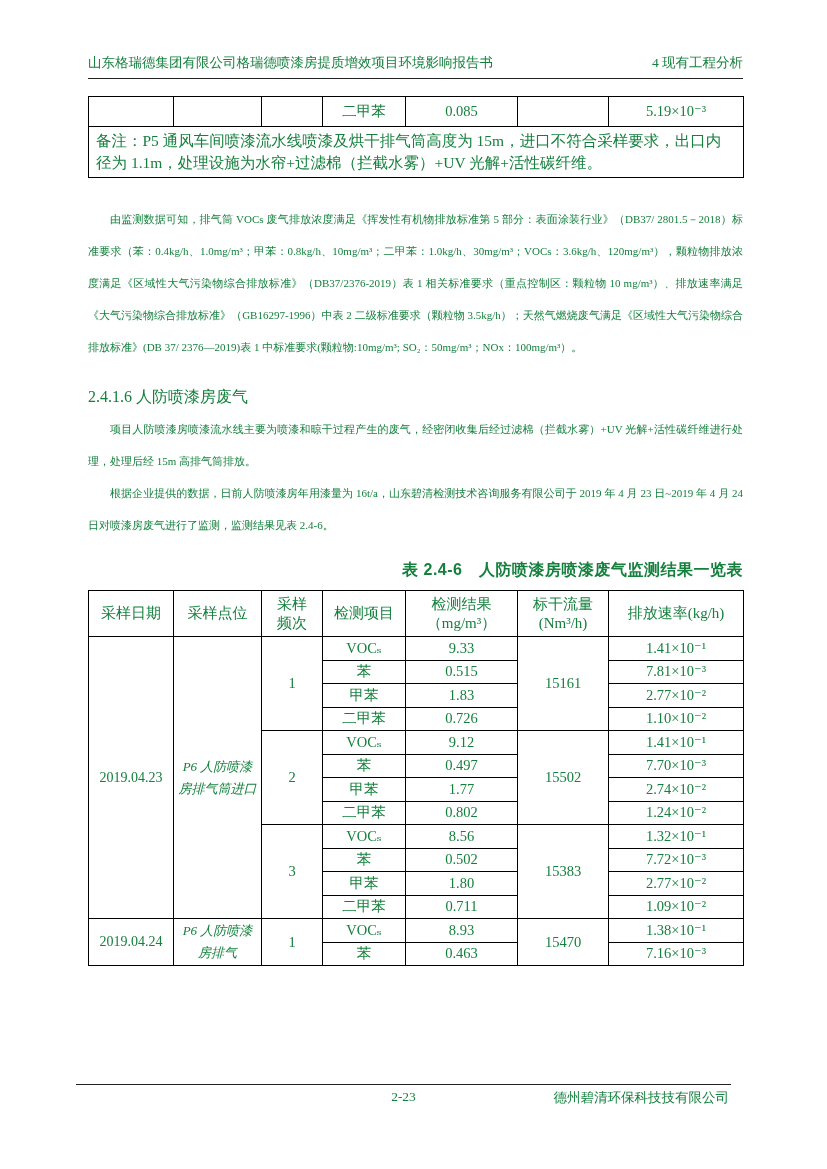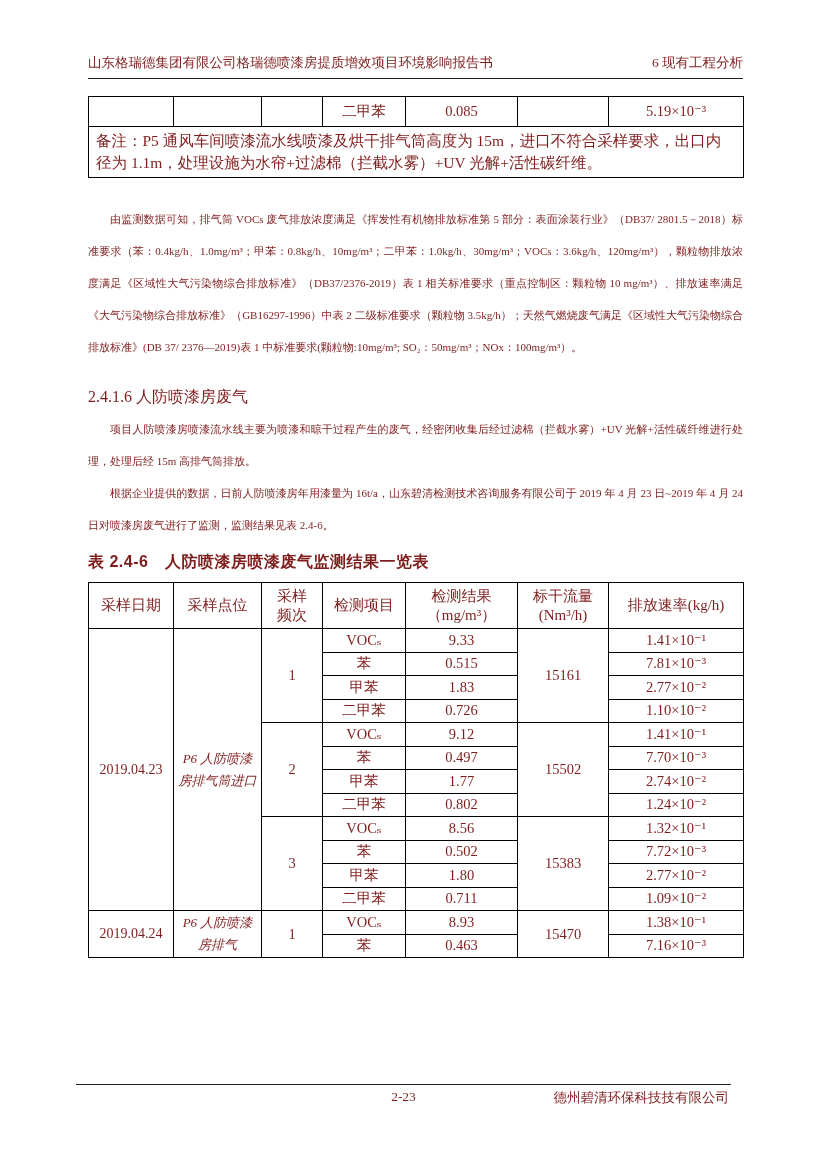--- a/index.html
+++ b/index.html
@@ -3,21 +3,21 @@
 <meta charset="utf-8">
 <style>
   * { margin: 0; padding: 0; box-sizing: border-box; }
   html, body { background: #ffffff; }
   .page {
     position: relative;
     width: 827px;
     height: 1169px;
     background: #ffffff;
     font-family: "Liberation Serif", "DejaVu Serif", "DejaVu Sans", serif;
-    color: #7f1d1d;
+    color: #15803d;
     overflow: hidden;
   }
   .content { position: absolute; left: 88px; width: 655px; top: 0; }
 
   
   .page-header {
     margin-top: 54px;
     display: flex;
     justify-content: space-between;
     align-items: flex-end;
@@ -48,22 +48,22 @@
   }
 
   
   .body-text { font-size: 11px; line-height: 32px; text-align: justify; }
   .para { text-indent: 2em; }
   .p1 { margin-top: 25px; }
   .section-heading { font-size: 16px; line-height: 32px; margin-top: 18px; }
 
   
   .table-caption {
-    margin-top: 8px;
-    text-align: left;
+    margin-top: 16px;
+    text-align: right;
     font-family: "Liberation Sans", "DejaVu Sans", sans-serif;
     font-weight: bold;
     font-size: 16px;
     line-height: 26px;
     letter-spacing: 0.5px;
   }
 
   
   .main-table { margin-top: 7px; }
   .main-table .head-row td { height: 46px; font-size: 15px; line-height: 19px; }
@@ -94,21 +94,21 @@
   }
 </style>
 </head>
 <body>
 
 <div class="page">
   <div class="content">
 
     <div class="page-header">
       <span>山东格瑞德集团有限公司格瑞德喷漆房提质增效项目环境影响报告书</span>
-      <span>6 现有工程分析</span>
+      <span>4 现有工程分析</span>
     </div>
 
     <table class="frag-table">
       <colgroup>
         <col style="width:85px">
           <col style="width:88px">
           <col style="width:61px">
         <col style="width:83px">
           <col style="width:112px">
           <col style="width:91px">

